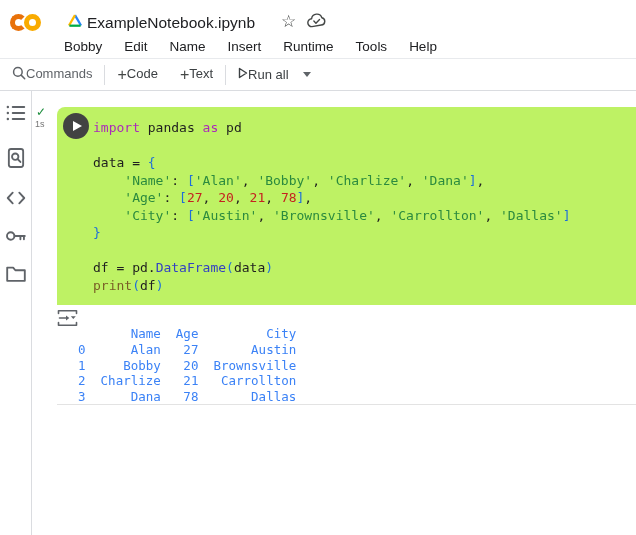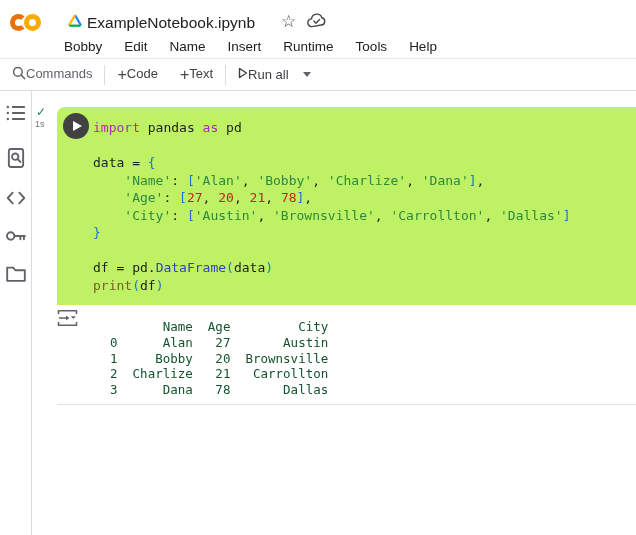--- a/index.html
+++ b/index.html
@@ -47,21 +47,21 @@
   .run-btn .tri { width:0; height:0; border-top:5.5px solid transparent; border-bottom:5.5px solid transparent;
                   border-left:9px solid #fff; margin-left:2px; }
   pre.code { position:absolute; left:36px; top:12px; font:13px/17.5px "DejaVu Sans Mono", monospace;
              color:#1f1f1f; cursor:text; }
   .tk-k { color:#ab2ab8; } .tk-s { color:#2b8a3e; } .tk-n { color:#c5221f; }
   .tk-b { color:#1e6fd9; } .tk-c { color:#3341c2; } .tk-f { color:#795E26; }
 
   
   .output-area { position:absolute; left:57px; top:305px; width:579px; height:99px; background:#fff; }
   .output-icon { position:absolute; left:-1px; top:3px; cursor:pointer; }
-  pre.out { position:absolute; left:21px; top:14px; font:12.5px/15.8px "DejaVu Sans Mono", monospace; color:#14532d;margin-left:32px; }
+  pre.out { position:absolute; left:21px; top:21px; font:12.5px/15.8px "DejaVu Sans Mono", monospace; color:#3b82f6; }
   .cell-divider { position:absolute; left:57px; top:404px; width:579px; height:1px; background:#e3e3e3; }
 
   
   .md-cell { position:absolute; left:57px; top:410px; width:579px; height:100px; cursor:pointer; }
   .md-h { position:absolute; left:0; top:12px; font-size:21px; font-weight:400; color:#3c4043; }
   .md-p { position:absolute; left:0; top:62px; font-size:14px; color:#3c4043; }
 </style>
 </head>
 <body>
 

